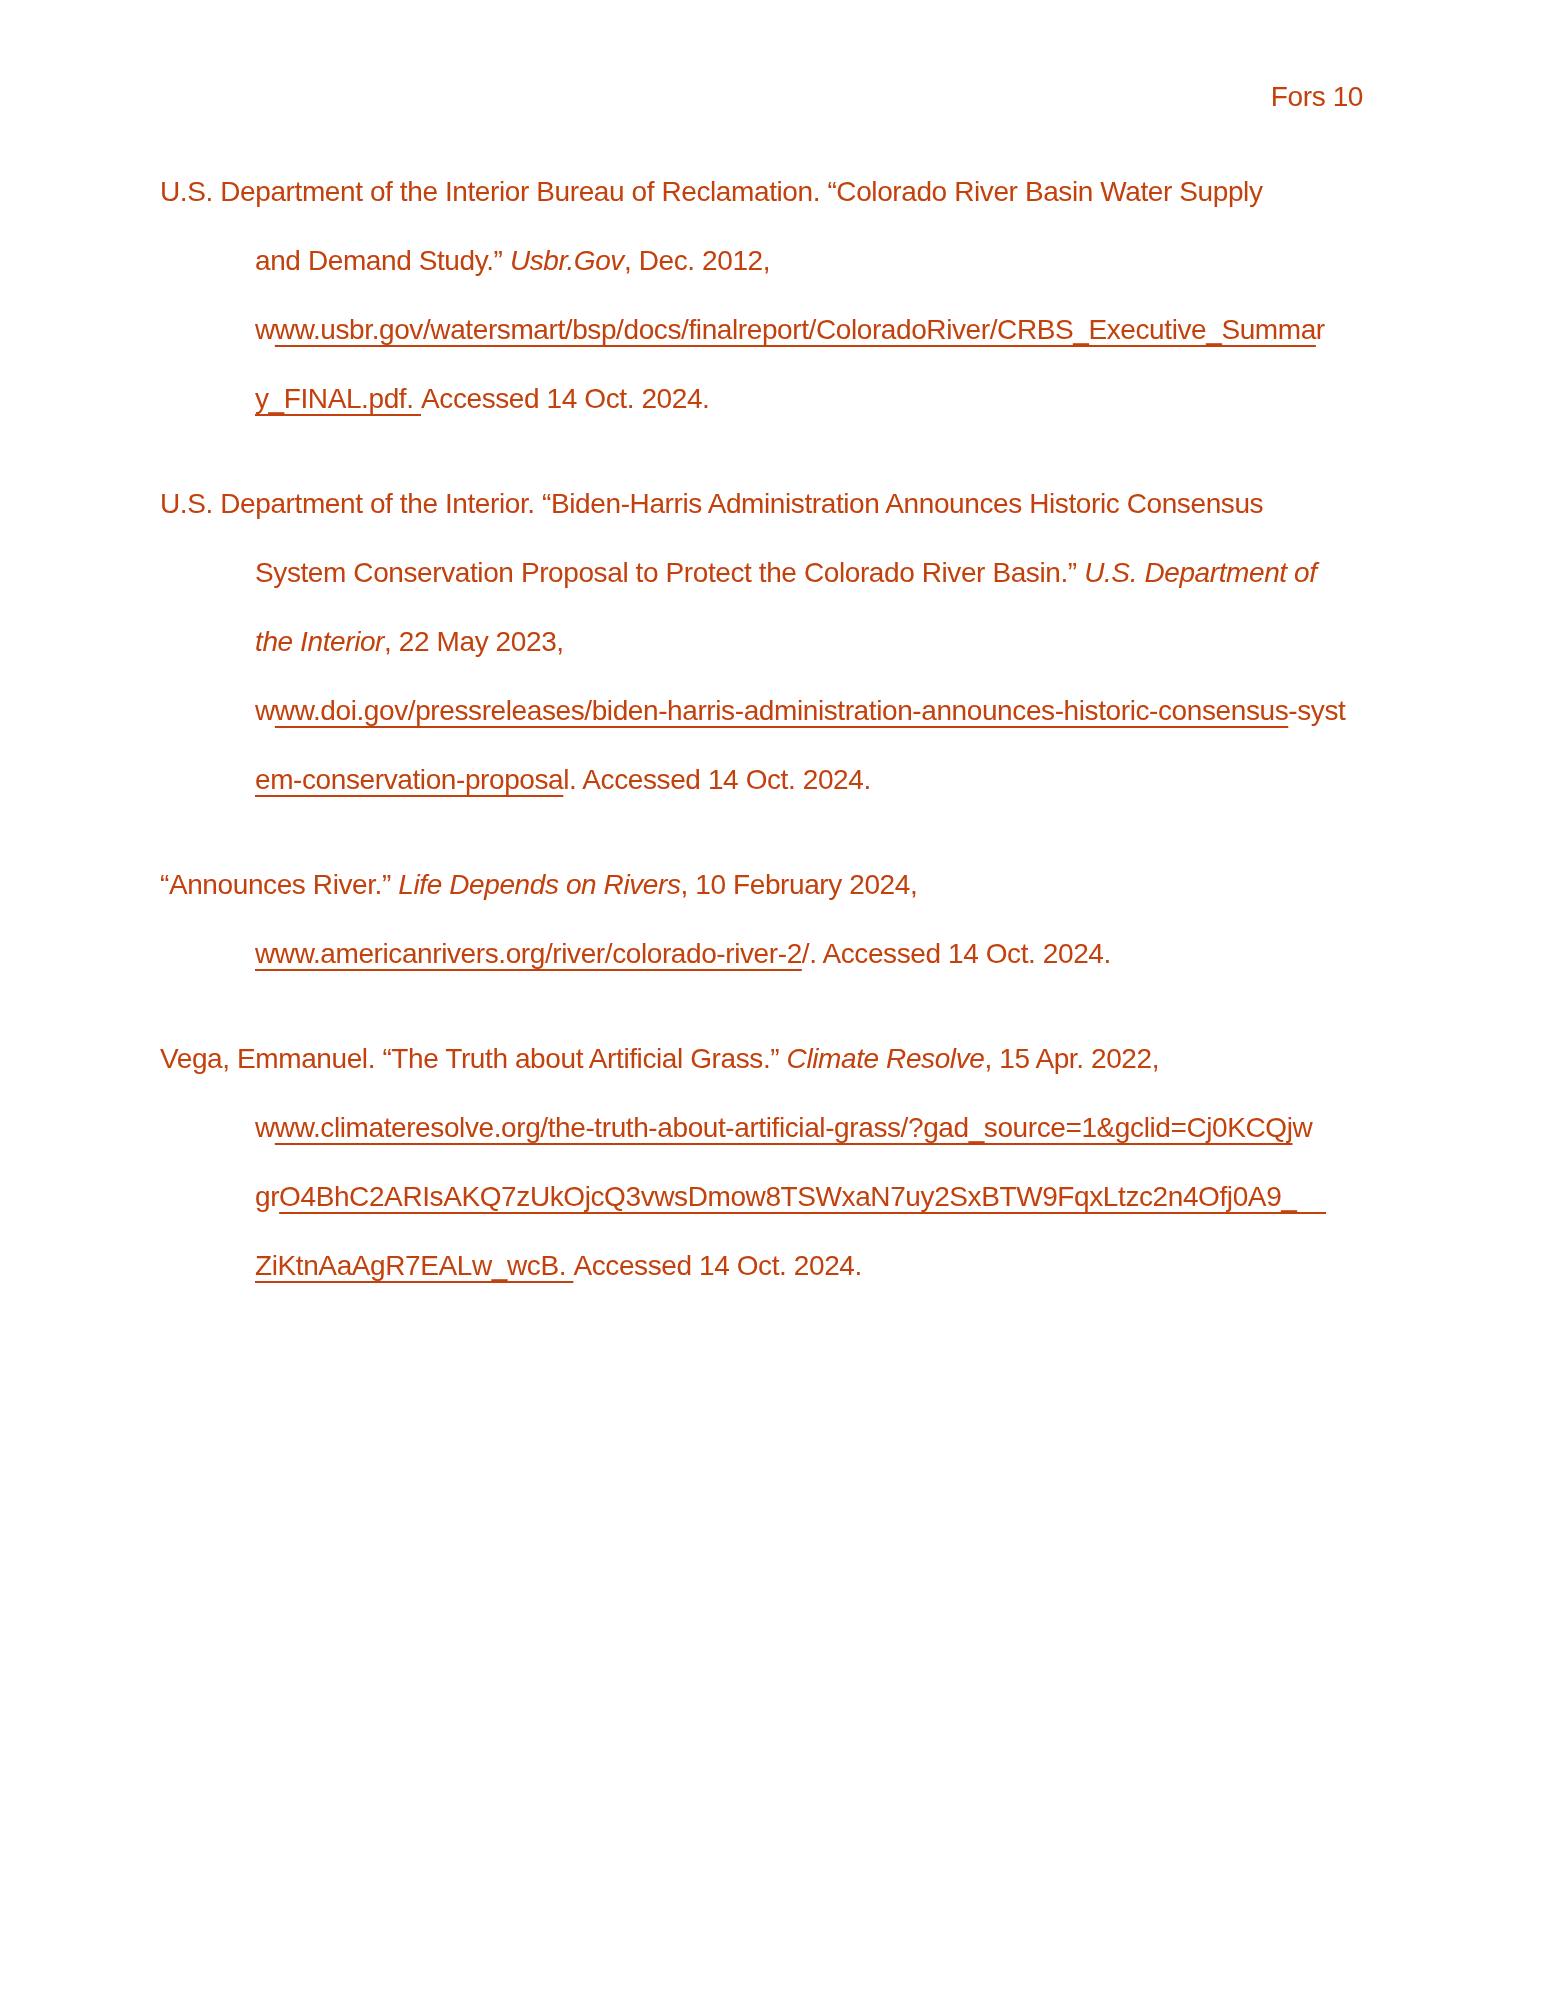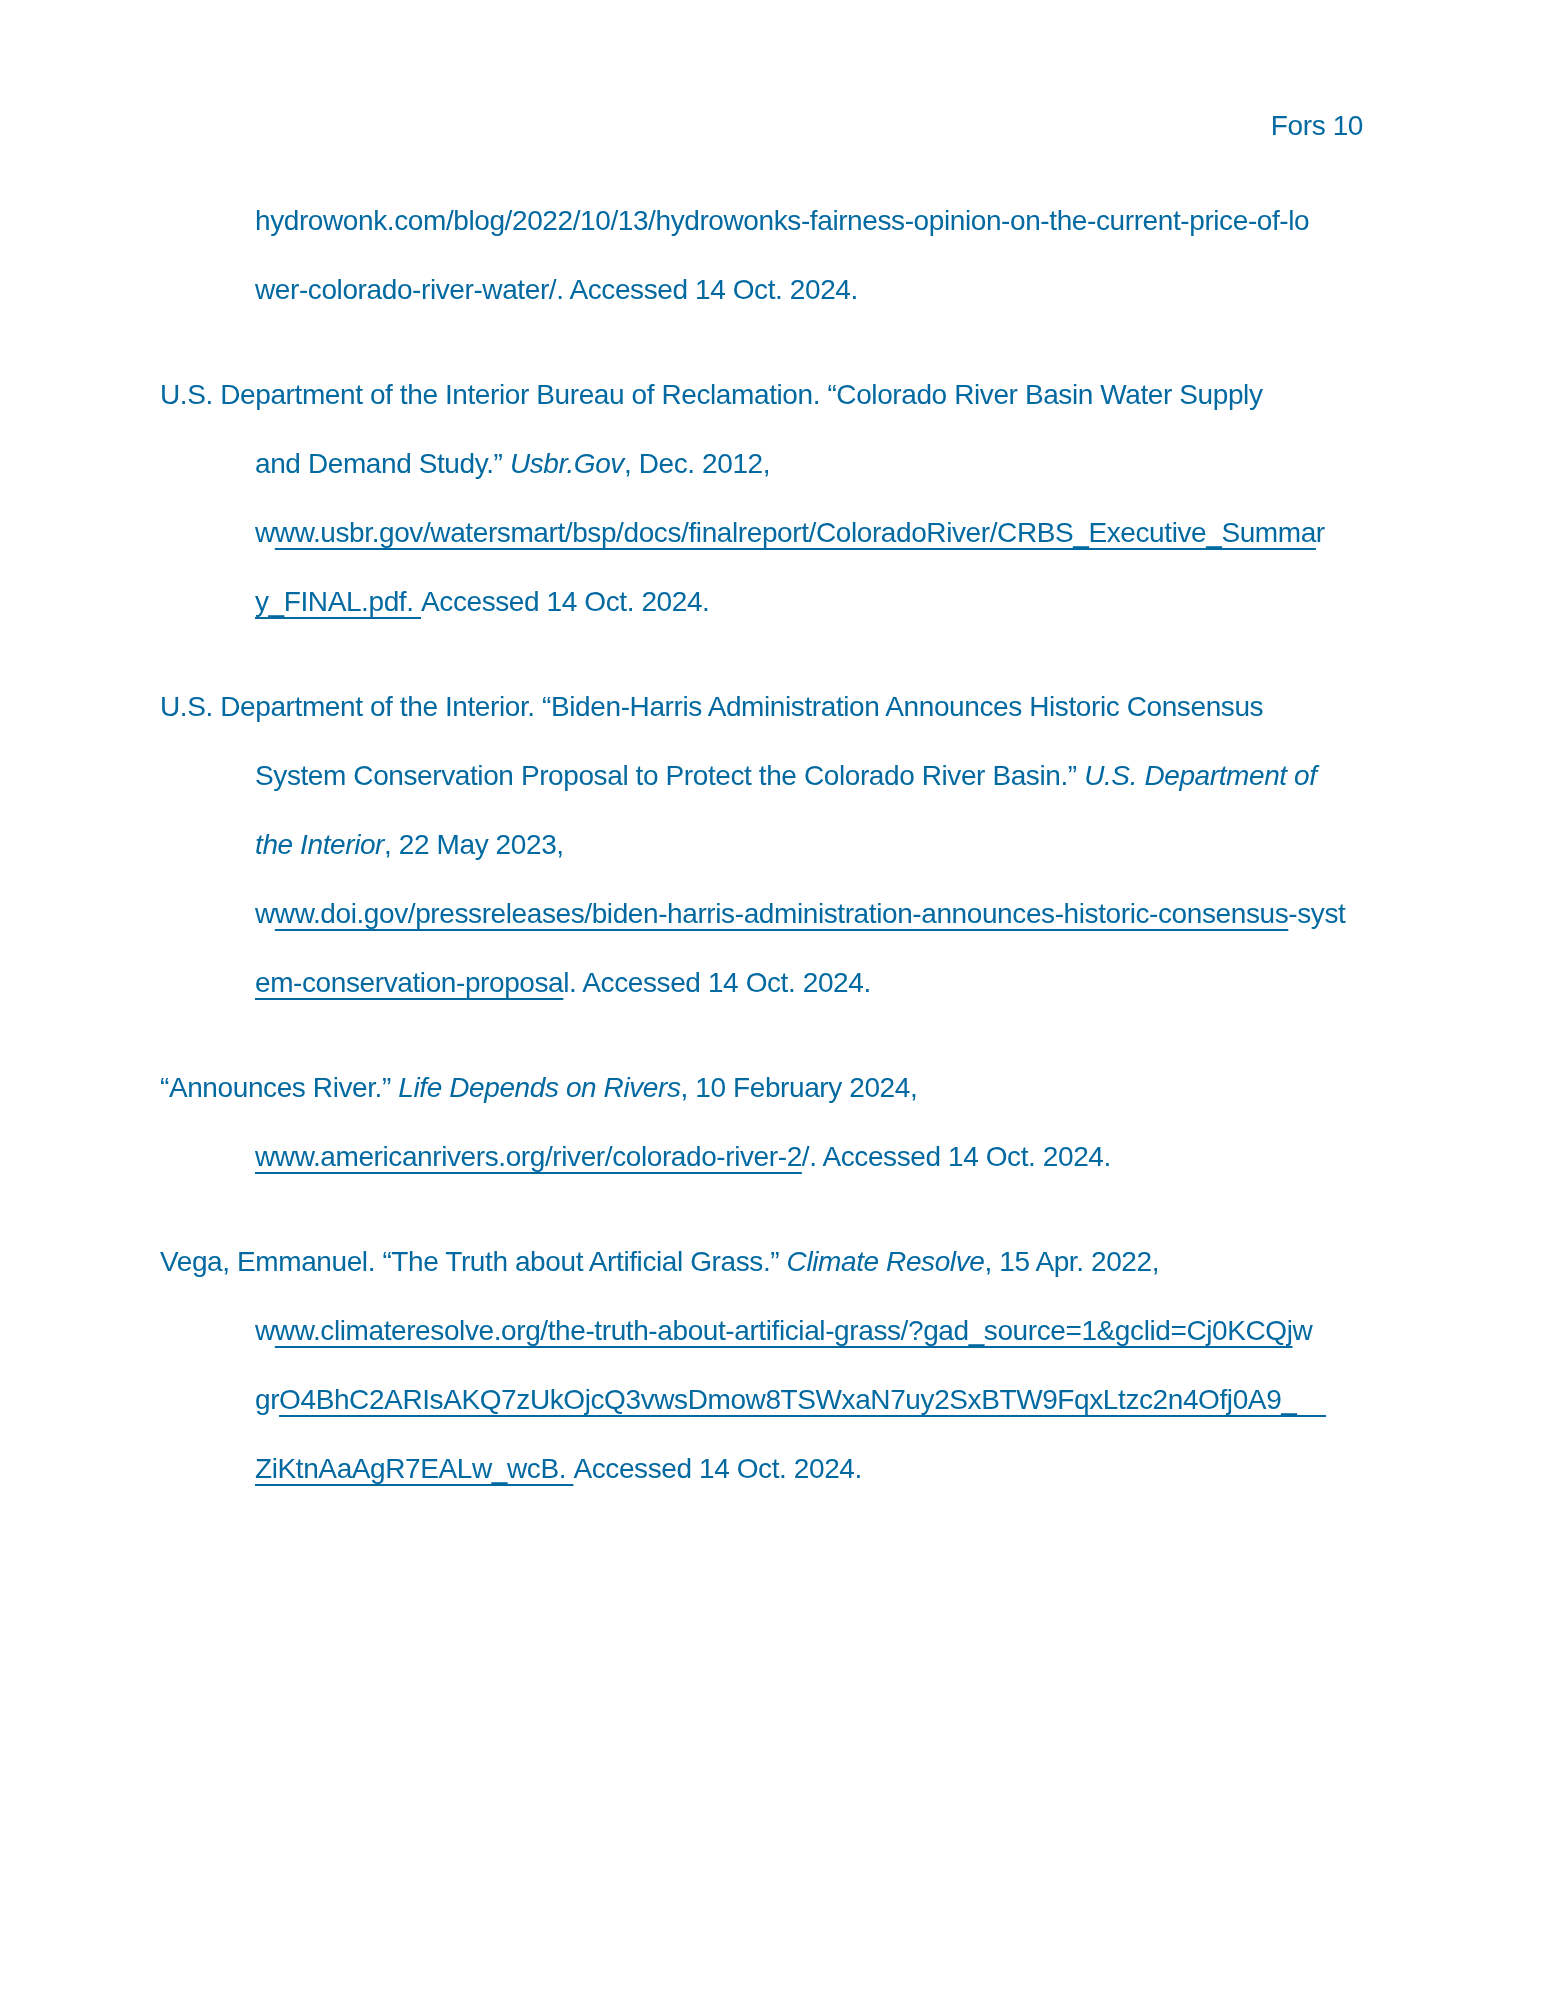--- a/index.html
+++ b/index.html
@@ -6,23 +6,23 @@
     margin: 0;
     padding: 0;
     background: #ffffff;
   }
   .page {
     position: relative;
     width: 1545px;
     height: 2000px;
     background: #ffffff;
     box-sizing: border-box;
-    padding-top: 108px;
+    padding-top: 79px;
     font-family: "Liberation Sans", sans-serif;
-    color: #0369a1;
+    color: #c2410c;
     font-size: 28px;
     letter-spacing: -0.4px;
     overflow: hidden;
   }
   .header {
     padding-right: 182px;
     text-align: right;
     line-height: 36px;
     white-space: nowrap;
   }
@@ -55,24 +55,20 @@
 <body>
 
 <div class="page">
   <div class="header">
     <span>Fors</span>
     <span> </span>
     <span>10</span>
   </div>
   <div class="content">
       <div class="entry">
-        <div class="line indent"><span class="seg">hydrowonk.com/blog/2022/10/13/hydrowonks-fairness-opinion-on-the-current-price-of-lo</span></div>
-        <div class="line indent"><span class="seg">wer-colorado-river-water/. Accessed 14 Oct. 2024.</span></div>
-      </div>
-      <div class="entry">
         <div class="line"><span class="seg">U.S. Department of the Interior Bureau of Reclamation. “Colorado River Basin Water Supply</span></div>
         <div class="line indent"><span class="seg">and Demand Study.” </span><span class="seg it">Usbr.Gov</span><span class="seg">, Dec. 2012,</span></div>
         <div class="line indent"><span class="seg">w</span><span class="seg ul">ww.usbr.gov/watersmart/bsp/docs/finalreport/ColoradoRiver/CRBS_Executive_Summa</span><span class="seg">r</span></div>
         <div class="line indent"><span class="seg ul">y_FINAL.pdf.&nbsp;</span><span class="seg">Accessed 14 Oct. 2024.</span></div>
       </div>
       <div class="entry">
         <div class="line"><span class="seg">U.S. Department of the Interior. “Biden-Harris Administration Announces Historic Consensus</span></div>
         <div class="line indent"><span class="seg">System Conservation Proposal to Protect the Colorado River Basin.” </span><span class="seg it">U.S. Department of</span></div>
         <div class="line indent"><span class="seg it">the Interior</span><span class="seg">, 22 May 2023,</span></div>
         <div class="line indent"><span class="seg">w</span><span class="seg ul">ww.doi.gov/pressreleases/biden-harris-administration-announces-historic-consensus</span><span class="seg">-syst</span></div>

